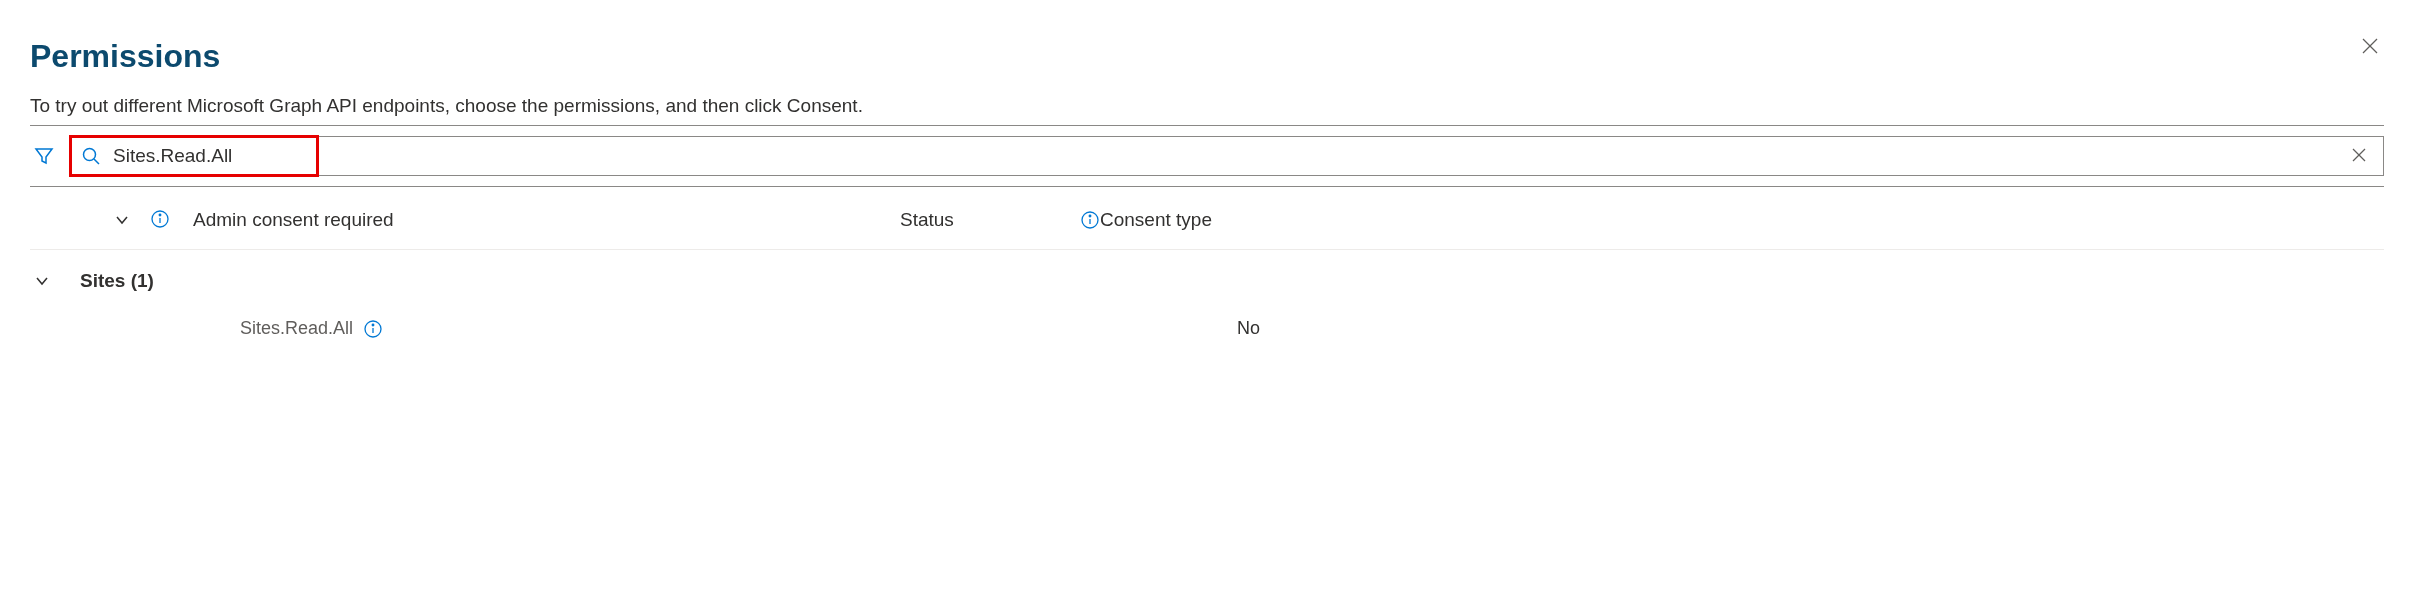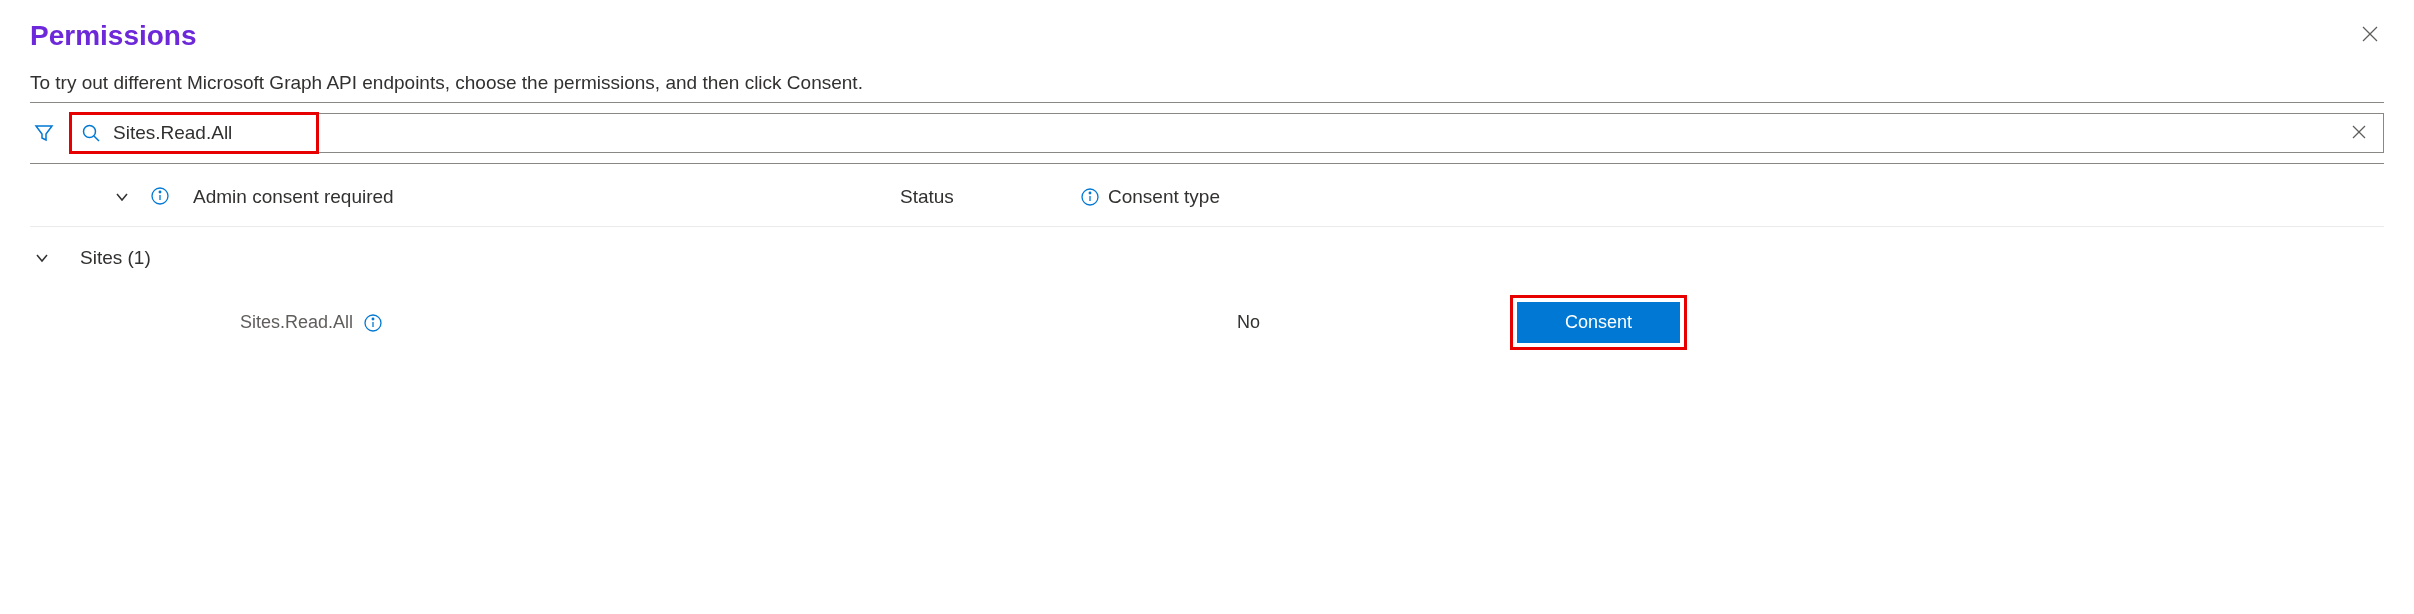--- a/index.html
+++ b/index.html
@@ -14,23 +14,24 @@
       padding: 20px 30px;
       width: 2414px;
     }
     .header-row {
       display: flex;
       justify-content: space-between;
       align-items: center;
       margin-bottom: 20px;
     }
     .page-title {
-      font-size: 28px;
+      font-size: 32px;
       font-weight: 600;
-      color: #6d28d9;
+      color: #0c4a6e;
+      margin-top: 18px;
     }
     .close-x {
       font-size: 24px;
       color: #605e5c;
       cursor: pointer;
       padding: 4px;
       line-height: 1;
     }
     .description {
       font-size: 19px;
@@ -119,21 +120,20 @@
       align-items: flex-start;
       gap: 23px;
     }
     .col-status {
       width: 180px;
     }
     .col-consent {
       flex: 1;
       display: flex;
       align-items: center;
-      gap: 8px;
     }
     .info-icon {
       color: #0078d4;
       display: inline-flex;
       align-items: center;
       justify-content: center;
       cursor: pointer;
     }
     .chevron-down {
       cursor: pointer;
@@ -148,21 +148,21 @@
       font-size: 19px;
       color: #323130;
     }
     .group-chevron {
       width: 50px;
       display: flex;
       justify-content: flex-start;
       padding-left: 4px;
     }
     .group-label {
-      font-weight: 400;
+      font-weight: 700;
     }
     .data-row {
       display: flex;
       align-items: center;
       padding: 14px 0;
       font-size: 18px;
     }
     .data-indent {
       width: 210px;
     }
@@ -291,18 +291,13 @@
     <span class="info-icon">
       <svg width="20" height="20" viewBox="0 0 20 20" fill="none" stroke="currentColor" stroke-width="1.3">
         <circle cx="10" cy="10" r="8"></circle>
         <line x1="10" y1="9" x2="10" y2="14"></line>
         <circle cx="10" cy="6" r="0.8" fill="currentColor"></circle>
       </svg>
     </span>
   </div>
   <div class="data-admin">No</div>
   <div class="data-status"></div>
-  <div class="data-consent">
-    <span class="consent-button-wrapper">
-      <button class="consent-button">Consent</button>
-    </span>
-  </div>
 </div>
 
 </body></html>

